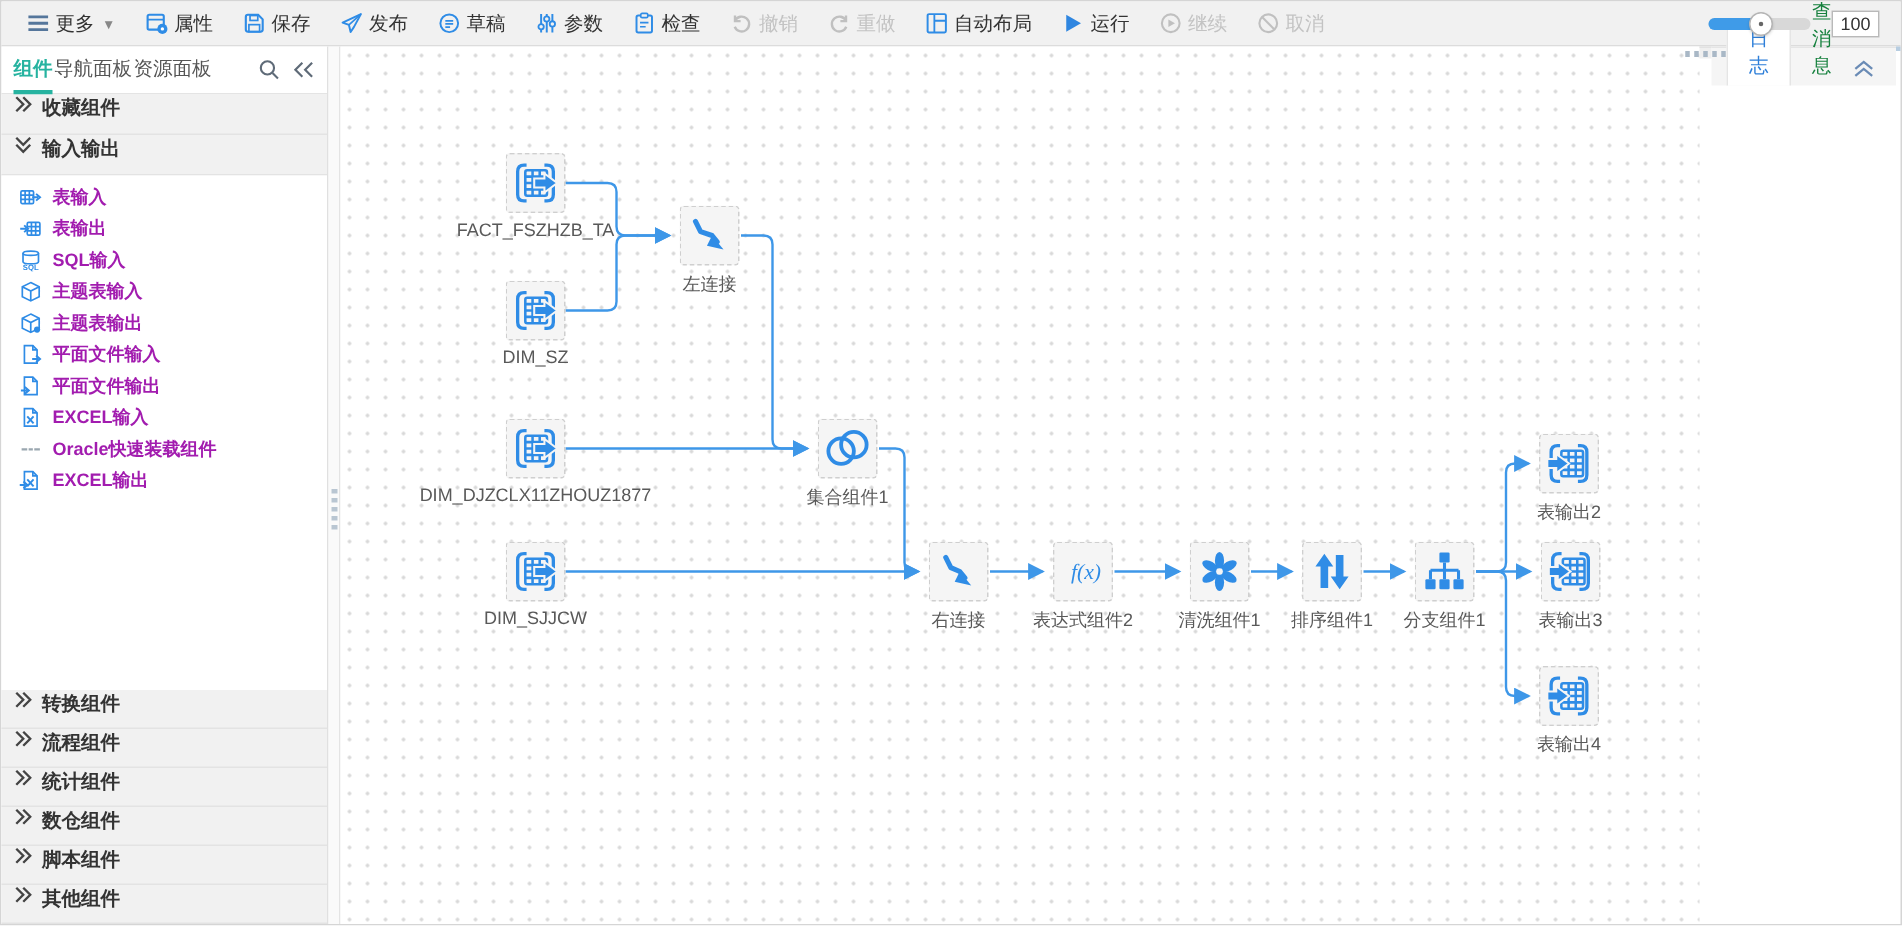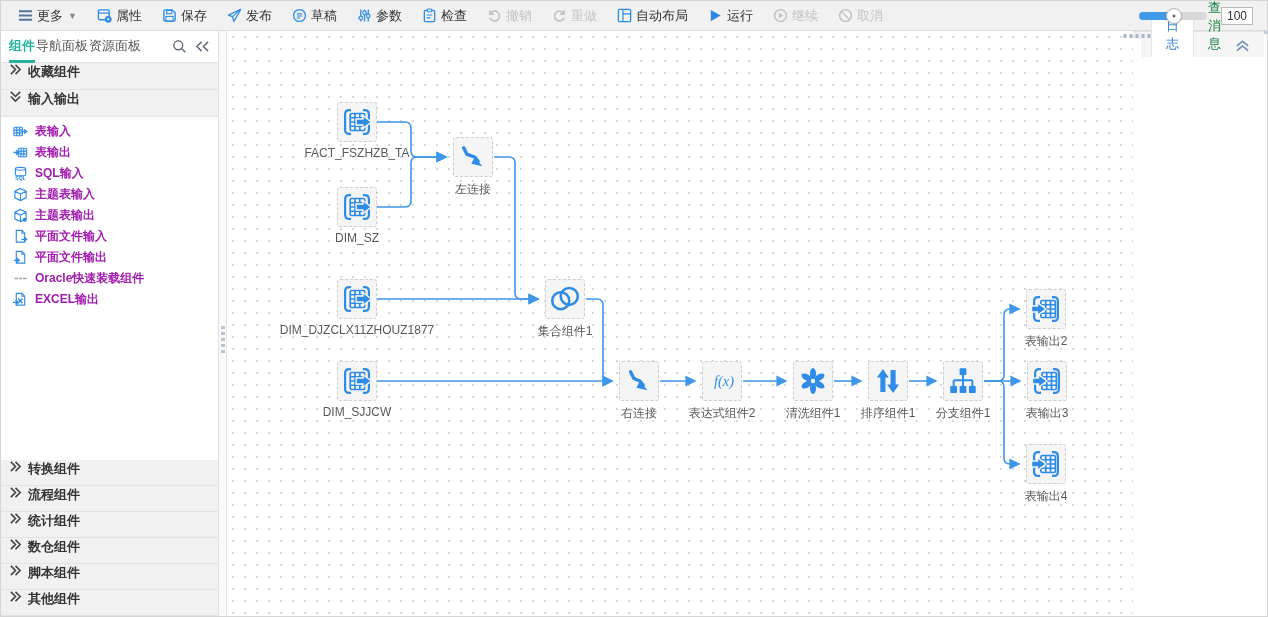--- a/index.html
+++ b/index.html
@@ -316,20 +316,32 @@
             <span class="iicon">
               <svg width="15" height="15" viewBox="0 0 16 16">
                 <g fill="none" stroke="#2f8ce6" stroke-width="1.2">
                   <path d="M3.5 1.5 H9.5 L12.5 4.5 V14 H3.5 Z"></path>
                   <path d="M9.5 1.5 V4.5 H12.5"></path>
                 </g>
                 <path d="M1 11 h4.2 M3.8 8.6 L6.6 11 L3.8 13.4" stroke="#2f8ce6" stroke-width="1.4" fill="none"></path>
               </svg>
             </span>
             <span>平面文件输出</span>
+          </div>
+          <div class="sb-item">
+            <span class="iicon">
+              <svg width="15" height="15" viewBox="0 0 16 16">
+                <g fill="none" stroke="#2f8ce6" stroke-width="1.2">
+                  <path d="M3.5 1.5 H9.5 L12.5 4.5 V14 H3.5 Z"></path>
+                  <path d="M9.5 1.5 V4.5 H12.5"></path>
+                </g>
+                <path d="M5.5 7 L10 12 M10 7 L5.5 12" stroke="#2f8ce6" stroke-width="1.4"></path>
+              </svg>
+            </span>
+            <span>EXCEL输入</span>
           </div>
           <div class="sb-item">
             <span class="iicon">
               <svg width="15" height="15" viewBox="0 0 16 16">
                 <path d="M1.5 8 h4 M6.5 8 h3 M10.5 8 h4" stroke="#9aa7b0" stroke-width="1.6"></path>
               </svg>
             </span>
             <span>Oracle快速装载组件</span>
           </div>
           <div class="sb-item">

